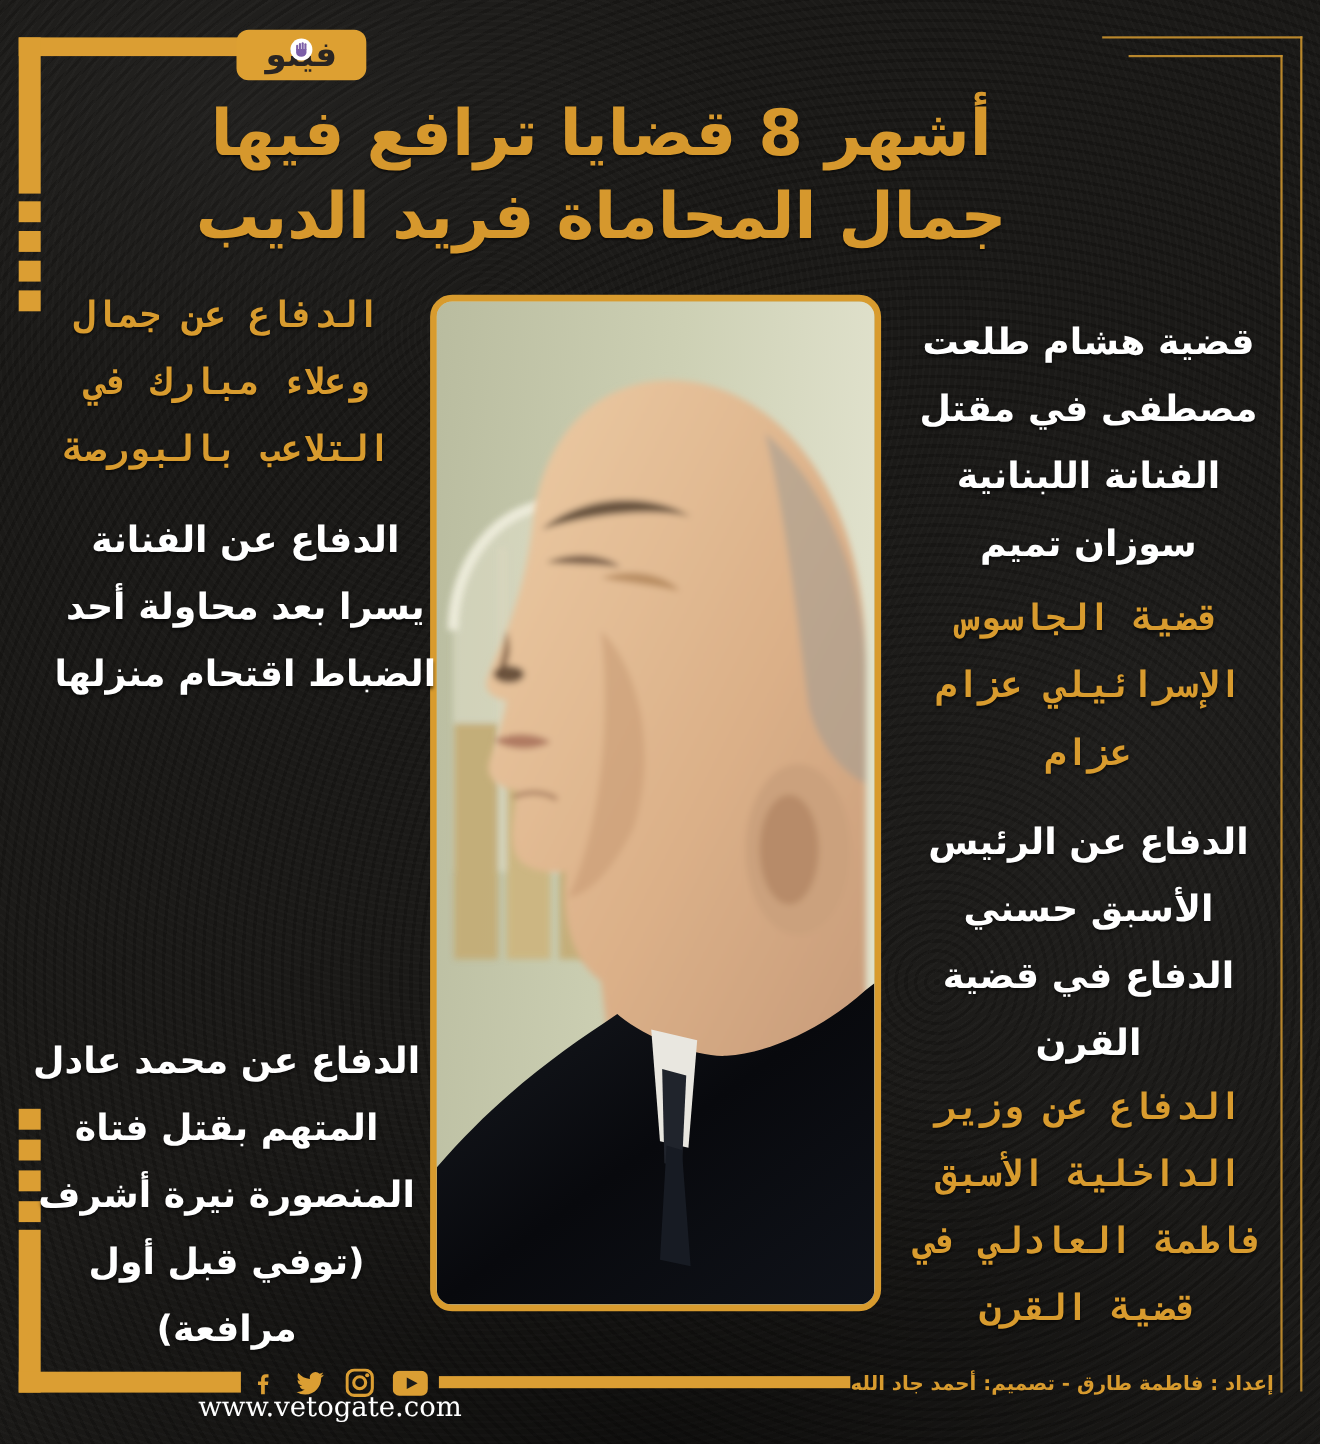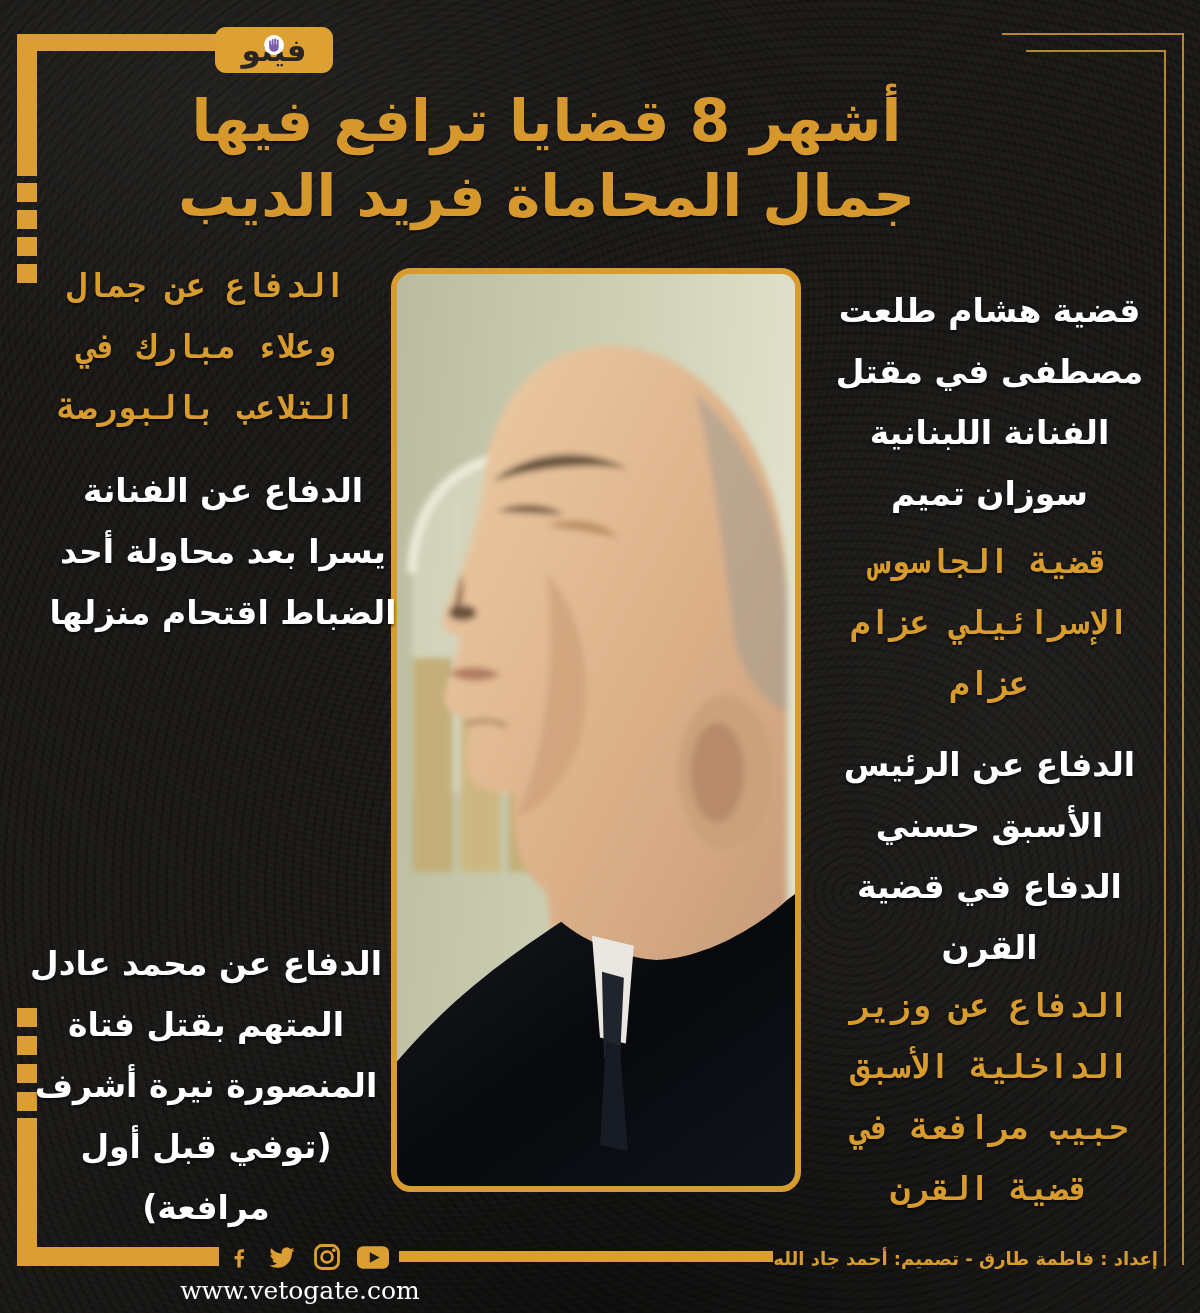--- a/index.html
+++ b/index.html
@@ -63,21 +63,21 @@
   #R4{ left:822px; top:978px; width:335px; }
 
   
   #social{
     position:absolute; left:228px; top:1242px; height:30px;
     display:flex; align-items:center; gap:17px;
   }
   #social .sicon{ display:flex; align-items:center; justify-content:center; }
   #url{
     position:absolute; left:178px; top:1264px; width:244px; text-align:center;
-    color:#FFFFFF; font-family:"DejaVu Serif", serif; font-size:25px;margin-top:12px;
+    color:#FFFFFF; font-family:"DejaVu Serif", serif; font-size:25px;
   }
   #goldline{ left:399px; top:1251px; width:374px; height:11px; }
   #credits{
     position:absolute; right:42px; top:1248px; direction:rtl;
     color:#D89B2E; font-size:18px; font-weight:700;
   }
 </style>
 </head>
 <body>
 
@@ -182,21 +182,21 @@
     </svg>
   </div>
 
   <div id="L1" class="case gold">الدفاع عن جمال وعلاء مبارك في التلاعب بالبورصة</div>
   <div id="L2" class="case white">الدفاع عن الفنانة يسرا بعد محاولة أحد الضباط اقتحام منزلها</div>
   <div id="L4" class="case white">الدفاع عن محمد عادل المتهم بقتل فتاة المنصورة نيرة أشرف (توفي قبل أول مرافعة)</div>
 
   <div id="R1" class="case white">قضية هشام طلعت مصطفى في مقتل الفنانة اللبنانية سوزان تميم</div>
   <div id="R2" class="case gold">قضية الجاسوس الإسرائيلي عزام عزام</div>
   <div id="R3" class="case white">الدفاع عن الرئيس الأسبق حسني الدفاع في قضية القرن</div>
-  <div id="R4" class="case gold">الدفاع عن وزير الداخلية الأسبق حبيب مرافعة في قضية القرن</div>
+  <div id="R4" class="case gold">الدفاع عن وزير الداخلية الأسبق فاطمة العادلي في قضية القرن</div>
 
   <div id="social">
     <span class="sicon">
       <svg width="22" height="28" viewBox="0 0 24 24">
           <path fill="#DB9E33" d="M13.9 23.5v-9.1h3.05l.46-3.55H13.9V8.6c0-1.03.29-1.73 1.77-1.73h1.89V3.7c-.33-.04-1.45-.14-2.76-.14-2.73 0-4.6 1.67-4.6 4.72v2.56H7.15v3.55h3.05v9.1h3.7z"></path>
         </svg>
     </span>
     <span class="sicon">
       <svg width="30" height="25" viewBox="0 0 24 24">
           <path fill="#DB9E33" d="M23.95 4.57a10 10 0 0 1-2.82.77 4.96 4.96 0 0 0 2.16-2.72c-.95.56-2 .96-3.13 1.18a4.92 4.92 0 0 0-8.38 4.48C7.69 8.1 4.07 6.13 1.64 3.16a4.82 4.82 0 0 0-.67 2.48c0 1.71.87 3.21 2.19 4.1a4.9 4.9 0 0 1-2.23-.62v.06a4.92 4.92 0 0 0 3.95 4.83 5 5 0 0 1-2.21.08 4.94 4.94 0 0 0 4.6 3.42A9.87 9.87 0 0 1 1.17 19.7c-.39 0-.78-.02-1.17-.07a13.99 13.99 0 0 0 7.56 2.21c9.05 0 14-7.5 14-13.99 0-.21 0-.42-.02-.63a9.94 9.94 0 0 0 2.41-2.65z"></path>

